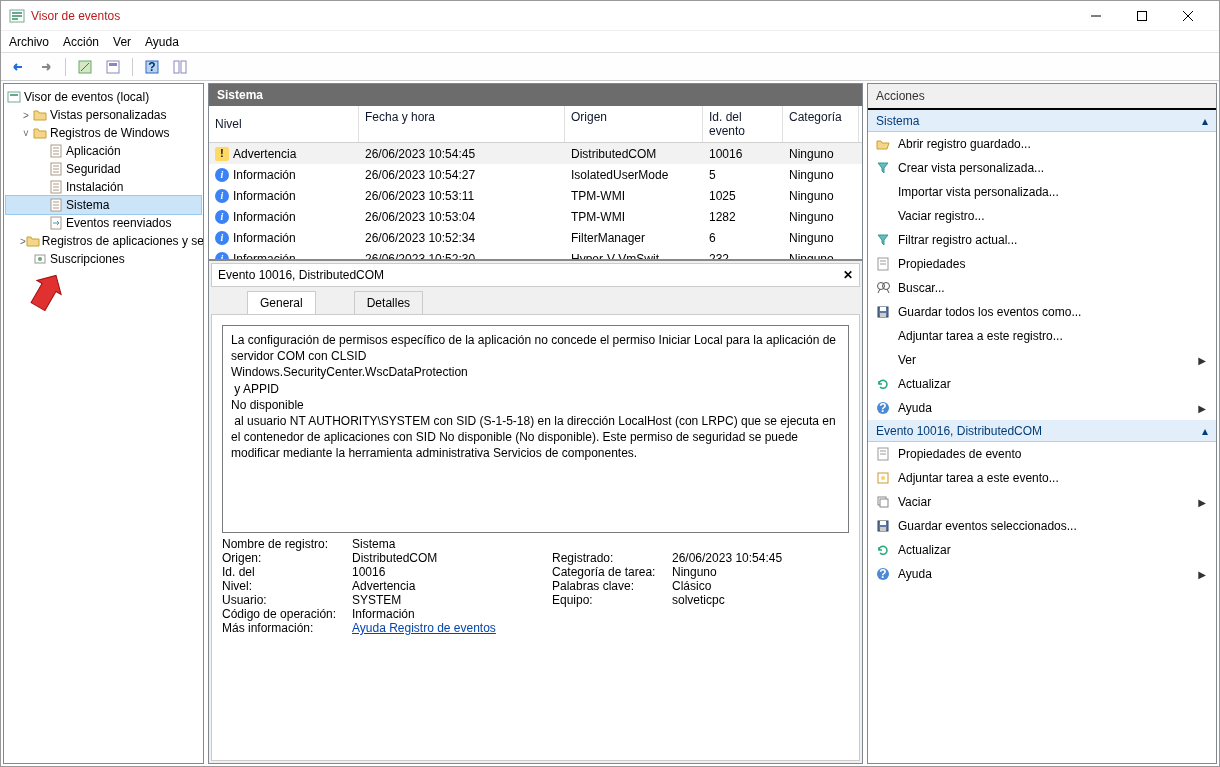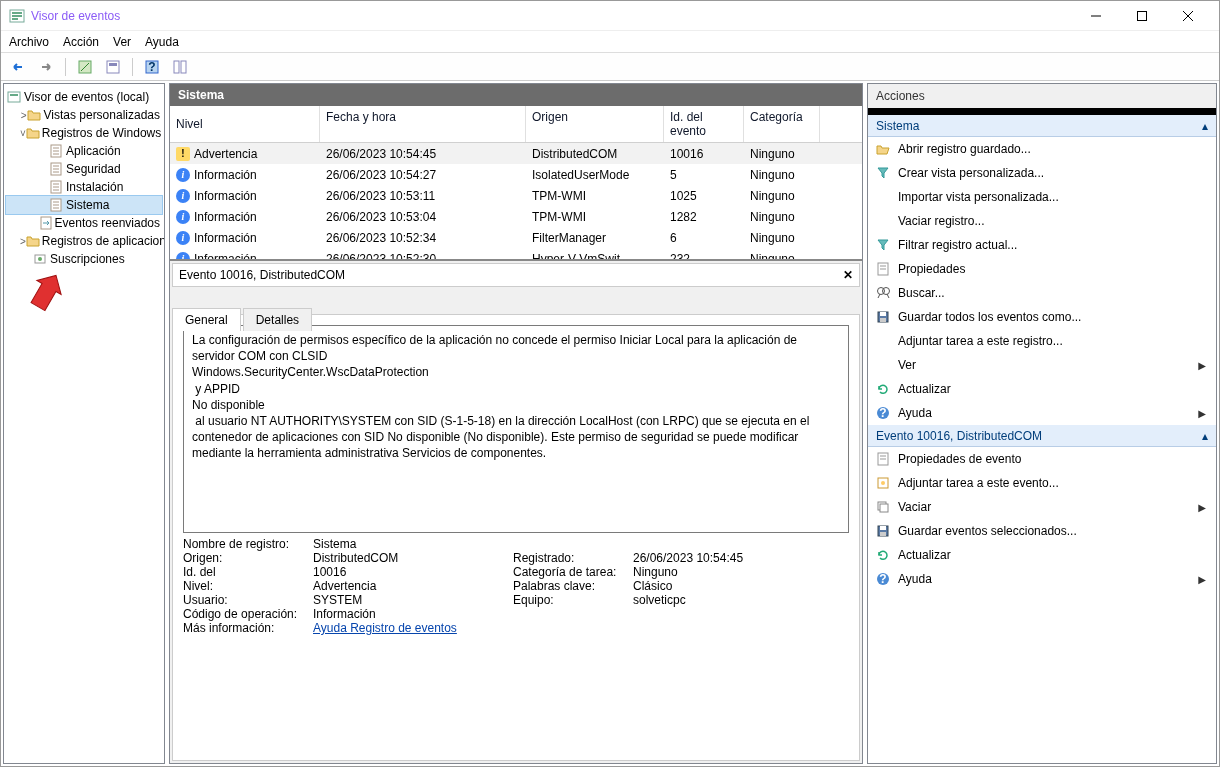--- a/index.html
+++ b/index.html
@@ -1,27 +1,27 @@
 <!DOCTYPE html>
 <html><head>
 <meta charset="utf-8">
 <style>
 * { box-sizing: border-box; margin: 0; padding: 0; font-family: 'Segoe UI', Tahoma, sans-serif; font-size: 12px; }
 body { background: #fff; width: 1220px; height: 767px; display: flex; flex-direction: column; border: 1px solid #999; }
 .titlebar { height: 30px; background: #fff; display: flex; align-items: center; padding: 0 8px; border-bottom: 1px solid #eee; }
 .titlebar .app-icon { width: 16px; height: 16px; margin-right: 6px; display: inline-block; }
-.titlebar .title { flex: 1; color: #8b5cf6; }
+.titlebar .title { flex: 1; color: #b91c1c; }
 .titlebar .win-btn { width: 46px; height: 30px; display: flex; align-items: center; justify-content: center; cursor: pointer; }
 .menubar { height: 22px; display: flex; align-items: center; padding: 0 8px; gap: 14px; border-bottom: 1px solid #ddd; }
 .menubar span { cursor: pointer; }
 .toolbar { height: 28px; display: flex; align-items: center; padding: 0 6px; gap: 6px; border-bottom: 1px solid #ccc; background: #fefefe; }
 .toolbar .tbtn { width: 22px; height: 20px; display: flex; align-items: center; justify-content: center; cursor: pointer; }
 .toolbar .sep { width: 1px; height: 18px; background: #ccc; margin: 0 2px; }
 .main { flex: 1; display: flex; min-height: 0; }
-.tree-panel { width: 162px; border: 1px solid #828790; margin: 2px; padding: 4px 2px; overflow: auto; background: #fff; }
+.tree-panel { width: 201px; border: 1px solid #828790; margin: 2px; padding: 4px 2px; overflow: auto; background: #fff; }
 .tree-panel .tree-row { display: flex; align-items: center; height: 18px; padding: 0 2px; cursor: pointer; white-space: nowrap; }
 .tree-panel .tree-row.selected { background: #cce4f7; outline: 1px solid #99c9ef; }
 .tree-panel .toggle { width: 12px; display: inline-block; text-align: center; color: #666; font-size: 10px; }
 .tree-panel .icon { width: 16px; height: 16px; display: inline-flex; align-items: center; justify-content: center; margin-right: 2px; }
 .tree-panel .l0 { padding-left: 0; }
 .tree-panel .l1 { padding-left: 14px; }
 .tree-panel .l2 { padding-left: 30px; }
 .center-panel { flex: 1; display: flex; flex-direction: column; margin: 2px; border: 1px solid #828790; min-width: 0; }
 .center-header { height: 22px; background: #6c6c6c; color: #fff; display: flex; align-items: center; padding: 0 8px; gap: 14px; }
 .center-header .name { font-weight: normal; }
@@ -39,29 +39,29 @@
 .col-cat { width: 76px; }
 .ev-icon { width: 14px; height: 14px; display: inline-flex; align-items: center; justify-content: center; border-radius: 50%; font-size: 10px; font-weight: bold; }
 .ev-warn { background: #ffd966; color: #000; border-radius: 2px; }
 .ev-warn::before { content: "!"; }
 .ev-info { background: #3b82f6; color: #fff; }
 .ev-info::before { content: "i"; font-style: italic; font-family: Georgia; }
 .detail-panel { flex: 1; display: flex; flex-direction: column; border-top: 1px solid #888; background: #f0f0f0; padding: 2px; min-height: 0; }
 .detail-header { height: 24px; display: flex; align-items: center; justify-content: space-between; padding: 0 6px; background: #fff; border: 1px solid #ccc; }
 .detail-header .close { cursor: pointer; font-weight: bold; }
 .tabs { display: flex; margin-top: 4px; }
-.tab { padding: 4px 12px; background: #f0f0f0; border: 1px solid #ccc; border-bottom: none; cursor: pointer; margin-right: 2px; position: relative; top: 17px; }
+.tab { padding: 4px 12px; background: #f0f0f0; border: 1px solid #ccc; border-bottom: none; cursor: pointer; margin-right: 2px; position: relative; top: 0; margin-left: 36px; }
 .tab.active { background: #fff; z-index: 2; }
 .tab-content { flex: 1; background: #fff; border: 1px solid #ccc; padding: 10px; overflow: auto; display: flex; flex-direction: column; }
 .desc-box { border: 1px solid #7a7a7a; padding: 6px 8px; height: 208px; overflow: auto; line-height: 1.35; }
 .props { margin-top: 4px; display: grid; grid-template-columns: 130px 200px 120px 180px; row-gap: 0; }
 .props .pl { color: #000; }
 .link { color: #0645ad; text-decoration: underline; cursor: pointer; }
 .actions-panel { width: 350px; border: 1px solid #828790; margin: 2px; display: flex; flex-direction: column; background: #fff; }
-.actions-title { height: 22px; background: #f0f0f0; border-bottom: 7px solid #000000; display: flex; align-items: center; padding: 12px 8px; font-weight: normal; color: #333; }
+.actions-title { height: 22px; background: #f0f0f0; border-bottom: 2px solid #000000; display: flex; align-items: center; padding: 12px 8px; font-weight: normal; color: #333; }
 .actions-section-head { height: 22px; background: #e3eefb; border-bottom: 1px solid #b8cde6; display: flex; align-items: center; justify-content: space-between; padding: 0 8px; color: #003d7a; cursor: pointer; }
 .actions-item { height: 24px; display: flex; align-items: center; padding: 0 10px 0 6px; cursor: pointer; gap: 6px; }
 .actions-item .ai-icon { width: 18px; height: 16px; display: inline-flex; align-items: center; justify-content: center; }
 .actions-item .ai-label { flex: 1; }
 .actions-item .arrow { color: #333; font-size: 10px; }
 svg { display: block; }
 </style>
 </head>
 <body>
 

